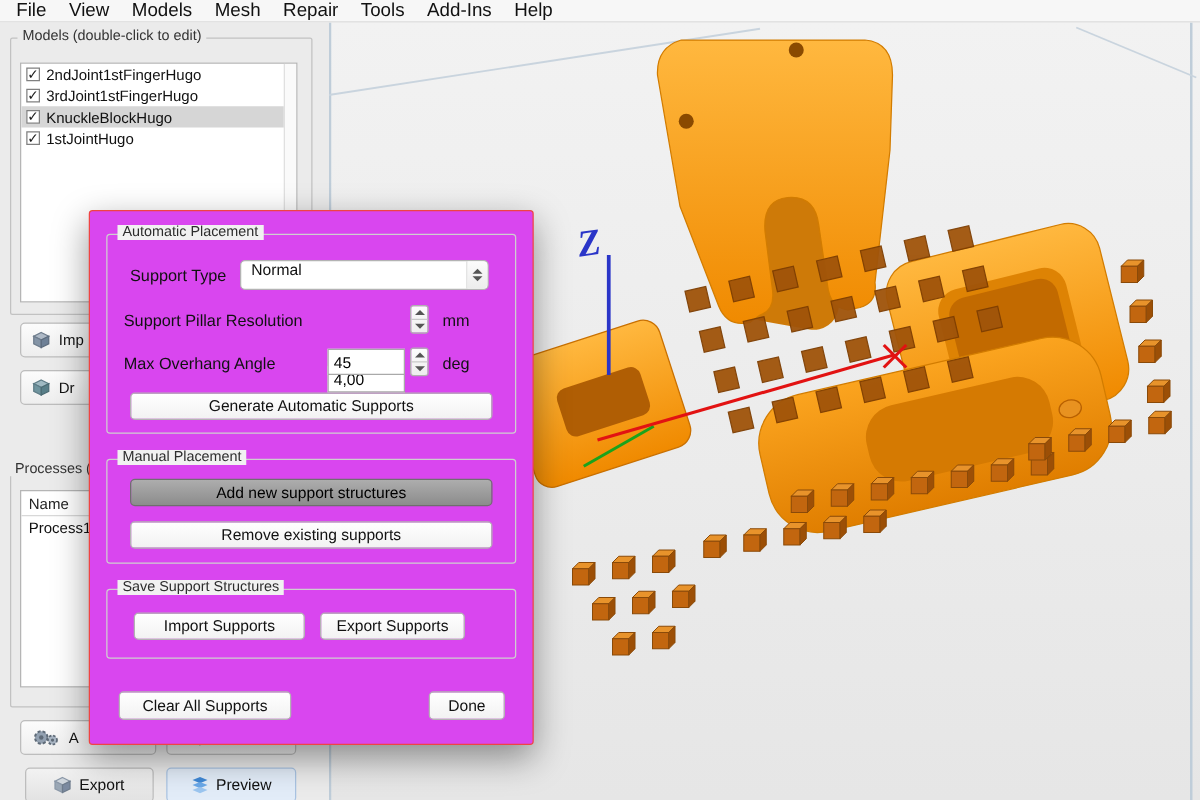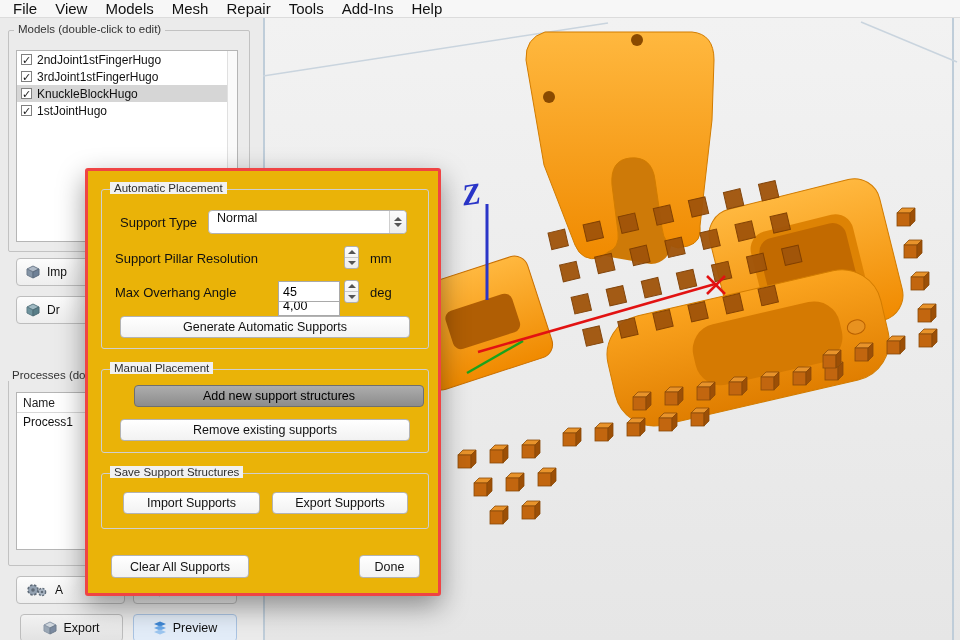--- a/index.html
+++ b/index.html
@@ -30,28 +30,28 @@
 
   .tab-btn { position:absolute; height:28px; border-radius:4px; display:flex; align-items:center; justify-content:center;
              gap:6px; font-size:12.5px; }
   .tab-prepare { background:linear-gradient(#f2f2f2,#e2e2e2); border:1px solid #bdbdbd; }
   .tab-preview { background:#e2ecf8; border:1px solid #a9c3e2; }
 
   
   .viewport { position:absolute; left:263px; top:18px; width:697px; height:622px; }
 
   
-  .dialog { position:absolute; left:85px; top:168px; width:356px; height:428px; background:#eab308;
-            border:3px solid #ef4444; border-radius:3px; box-shadow:0 10px 28px rgba(0,0,0,.40); z-index:10; }
+  .dialog { position:absolute; left:71px; top:168px; width:356px; height:428px; background:#d946ef;
+            border:1px solid #ef4444; border-radius:3px; box-shadow:0 10px 28px rgba(0,0,0,.40); z-index:10; }
   .dlg-groupbox { position:absolute; border:1px solid #cfcfcf; border-radius:3px; }
   .dlg-label { position:absolute; font-size:11.5px; color:#2d2d2d; background:#f1f1f1; padding:0 4px; z-index:2; }
   .field-label { position:absolute; font-size:13px; color:#111; }
   .btn { position:absolute; background:linear-gradient(#ffffff,#f2f2f2); border:1px solid #b3b3b3; border-radius:4px;
          display:flex; align-items:center; justify-content:center; font-size:12.5px; color:#111; cursor:default; }
-  .btn-dark { background:linear-gradient(#adadad,#8c8c8c); border:1px solid #6f6f6f; color:#000;margin-left:14px; }
+  .btn-dark { background:linear-gradient(#adadad,#8c8c8c); border:1px solid #6f6f6f; color:#000; }
   .select { position:absolute; background:#fff; border:1px solid #b3b3b3; border-radius:4px; display:flex;
             align-items:flex-start; font-size:12.5px; }
   .select .sel-text { flex:1; padding-left:8px; }
   .select .sel-caps { width:17px; align-self:stretch; border-left:1px solid #cfcfcf; display:flex; flex-direction:column;
             align-items:center; justify-content:center; gap:2px; background:linear-gradient(#fcfcfc,#ececec); border-radius:0 4px 4px 0; }
   .tri-up { width:0; height:0; border-left:4px solid transparent; border-right:4px solid transparent; border-bottom:4px solid #555; }
   .tri-down { width:0; height:0; border-left:4px solid transparent; border-right:4px solid transparent; border-top:4px solid #555; }
   .txt-input { position:absolute; border:1px solid #a9a9a9; background:#fff; font-size:12.5px; padding:0 4px; height:21px;
                font-family:"Liberation Sans","DejaVu Sans",sans-serif; }
   .stepper { position:absolute; width:15px; height:23px; background:linear-gradient(#fdfdfd,#ededed); border:1px solid #b0b0b0;
@@ -344,19 +344,19 @@
     <div class="btn" style="left:32px; top:145px; width:290px; height:22px;">Generate Automatic Supports</div>
 
     <div class="dlg-groupbox" style="left:13px; top:198px; width:328px; height:84px;"></div>
     <div class="dlg-label" style="left:22px; top:191px;">Manual Placement</div>
     <div class="btn btn-dark" style="left:32px; top:214px; width:290px; height:22px;">Add new support structures</div>
     <div class="btn" style="left:32px; top:248px; width:290px; height:22px;">Remove existing supports</div>
 
     <div class="dlg-groupbox" style="left:13px; top:302px; width:328px; height:56px;"></div>
     <div class="dlg-label" style="left:22px; top:295px;">Save Support Structures</div>
     <div class="btn" style="left:35px; top:321px; width:137px; height:22px;">Import Supports</div>
-    <div class="btn" style="left:184px; top:321px; width:136px; height:22px;">Export Supports</div>
+    <div class="btn" style="left:184px; top:321px; width:116px; height:22px;">Export Supports</div>
 
     <div class="btn" style="left:23px; top:384px; width:138px; height:23px;">Clear All Supports</div>
     <div class="btn" style="left:271px; top:384px; width:61px; height:23px;">Done</div>
   </div>
 
 </div>
 
 </body></html>

